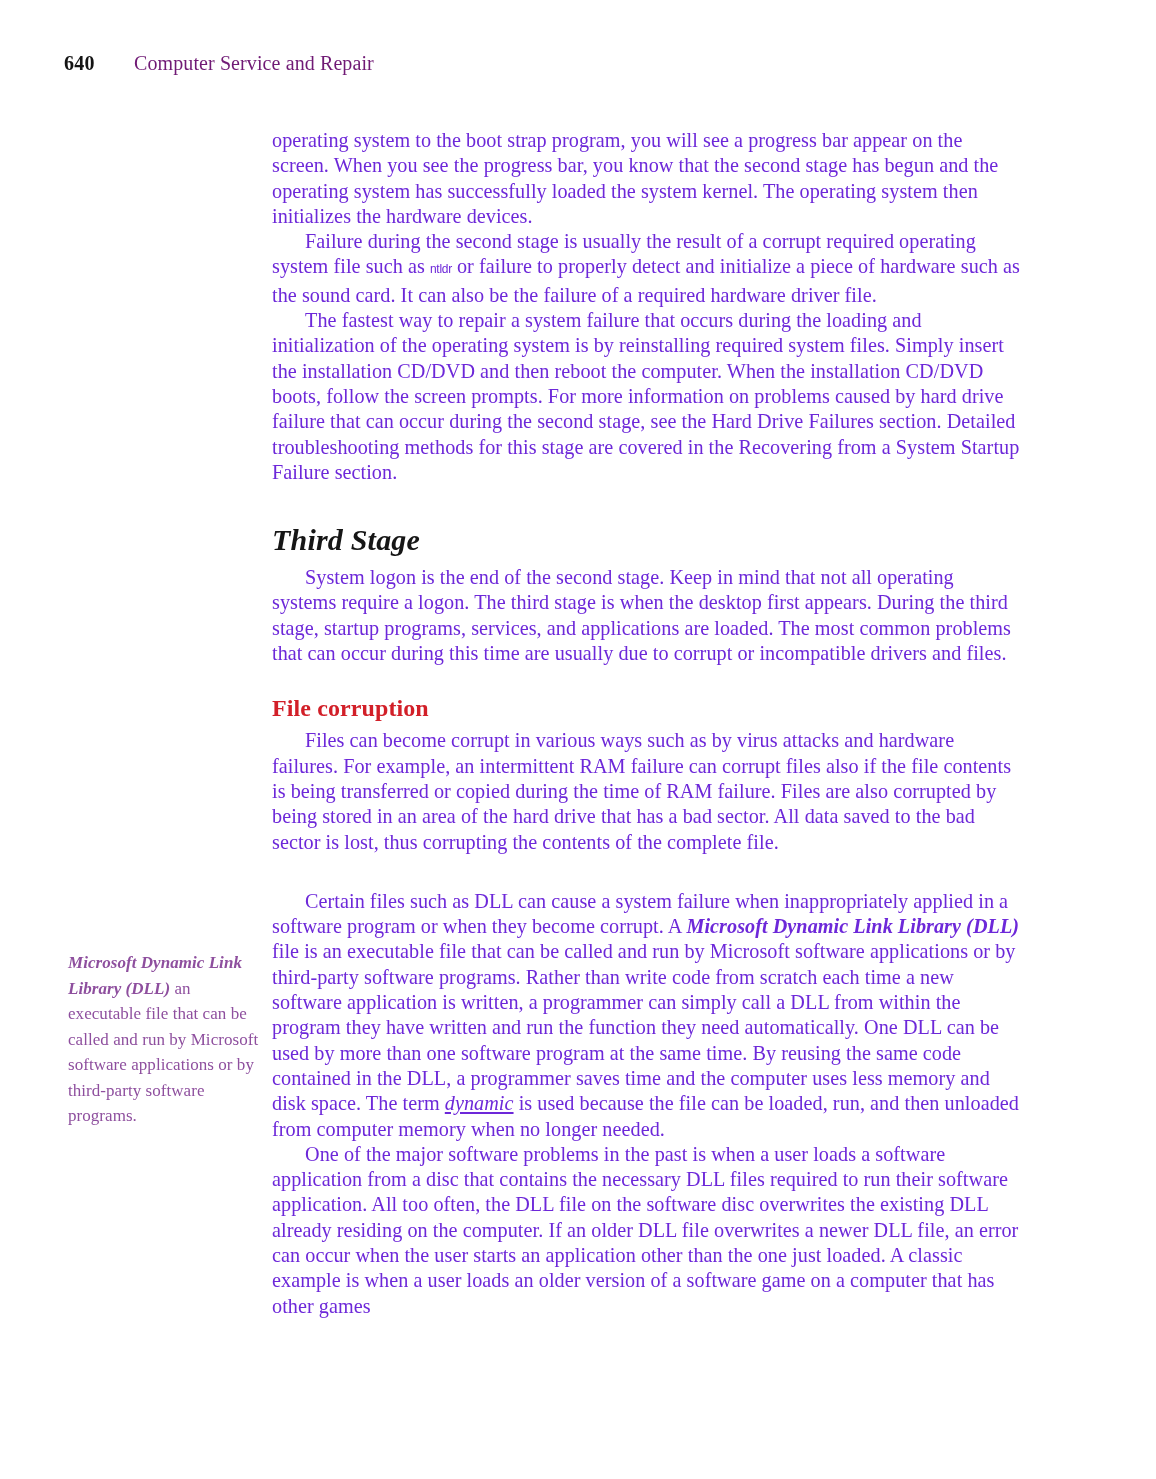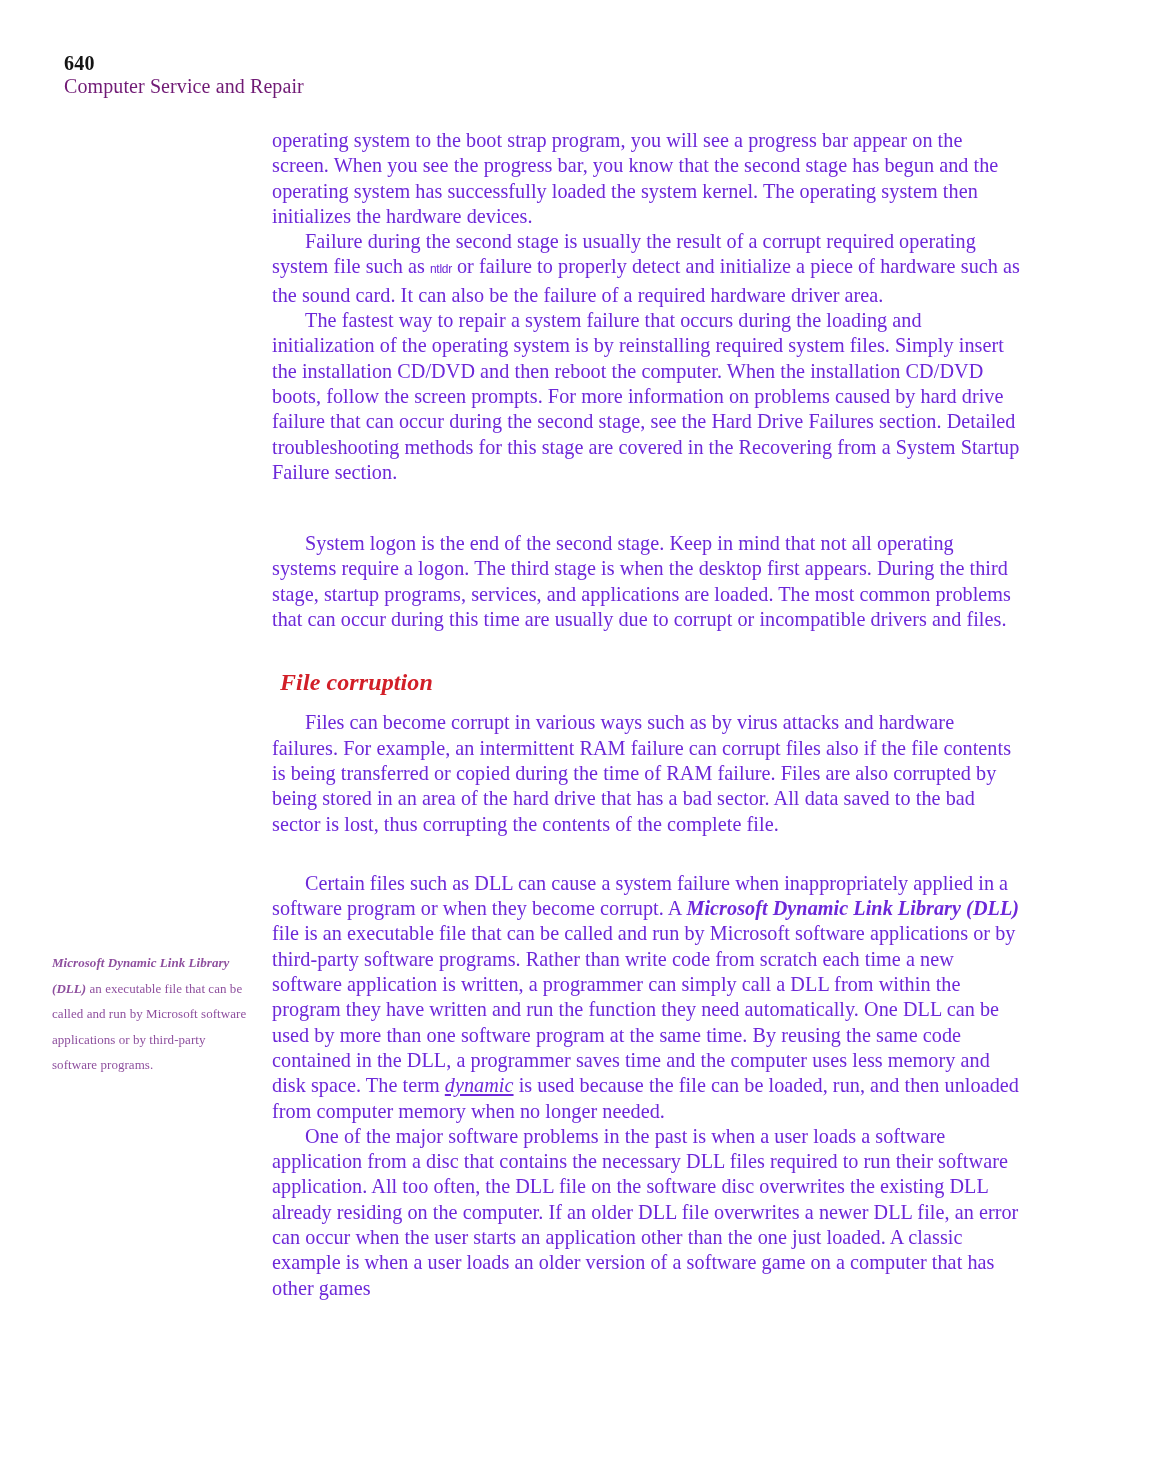--- a/index.html
+++ b/index.html
@@ -17,21 +17,20 @@
   }
 
   
   .running-head {
     position: absolute;
     left: 64px;
     top: 52px;
     display: flex;
     align-items: baseline;
     white-space: nowrap;
-    flex-direction: column;
   }
   .folio {
     font-weight: bold;
     font-size: 20px;
     letter-spacing: 0.2px;
     color: #141414;
     width: 70px;
   }
   .head-title {
     font-size: 20px;
@@ -72,66 +71,66 @@
   h2.stage-heading {
     margin: 0;
     font-size: 30px;
     font-style: italic;
     font-weight: bold;
     color: #161616;
     letter-spacing: 0.2px;
     line-height: 34px;
   }
   h3.sub-heading {
-    margin: 8px;
+    margin: 0;
     font-size: 24px;
     font-weight: bold;
     color: #d21f28;
     letter-spacing: 0.1px;
     line-height: 28px;
-    font-style: italic;
   }
   .sp-before-h2   { height: 38px; }
   .sp-after-h2    { height: 8px; }
   .sp-before-h3   { height: 28px; }
   .sp-after-h3    { height: 6px; }
 
   
   .margin-note {
     position: absolute;
-    left: 52px;
+    left: 68px;
     top: 950px;
     width: 196px;
     color: #8e4f9e;
-    font-size: 13px;
+    font-size: 17px;
     line-height: 25.5px;
     letter-spacing: 0.05px;
   }
   .margin-note .term {
     font-style: italic;
     font-weight: bold;
   }
 </style>
 </head>
 <body>
 
 <div class="running-head">
   <span class="folio">640</span>
   <span class="head-title">Computer Service and Repair</span>
 </div>
 
 <div class="text-column">
 
   <p class="body-par"><span>operating system to the boot strap program, you will see a progress bar appear on the screen. When you see the progress bar, you know that the second stage has begun and the operating system has successfully loaded the system kernel. The operating system then initializes the hardware devices.</span></p>
 
-  <p class="body-par indent"><span>Failure during the second stage is usually the result of a corrupt required operating system file such as </span><span class="mono-file">ntldr</span><span> or failure to properly detect and initialize a piece of hardware such as the sound card. It can also be the failure of a required hardware driver area.</span></p>
+  <p class="body-par indent"><span>Failure during the second stage is usually the result of a corrupt required operating system file such as </span><span class="mono-file">ntldr</span><span> or failure to properly detect and initialize a piece of hardware such as the sound card. It can also be the failure of a required hardware driver file.</span></p>
 
   <p class="body-par indent"><span>The fastest way to repair a system failure that occurs during the loading and initialization of the operating system is by reinstalling required system files. Simply insert the installation CD/DVD and then reboot the computer. When the installation CD/DVD boots, follow the screen prompts. For more information on problems caused by hard drive failure that can occur during the second stage, see the Hard Drive Failures section. Detailed troubleshooting methods for this stage are covered in the Recovering from a System Startup Failure section.</span></p>
 
   <div class="sp-before-h2"></div>
+  <h2 class="stage-heading">Third Stage</h2>
   <div class="sp-after-h2"></div>
 
   <p class="body-par indent"><span>System logon is the end of the second stage. Keep in mind that not all operating systems require a logon. The third stage is when the desktop first appears. During the third stage, startup programs, services, and applications are loaded. The most common problems that can occur during this time are usually due to corrupt or incompatible drivers and files.</span></p>
 
   <div class="sp-before-h3"></div>
   <h3 class="sub-heading">File corruption</h3>
   <div class="sp-after-h3"></div>
 
   <p class="body-par indent"><span>Files can become corrupt in various ways such as by virus attacks and hardware failures. For example, an intermittent RAM failure can corrupt files also if the file contents is being transferred or copied during the time of RAM failure. Files are also corrupted by being stored in an area of the hard drive that has a bad sector. All data saved to the bad sector is lost, thus corrupting the contents of the complete file.</span></p>
 

